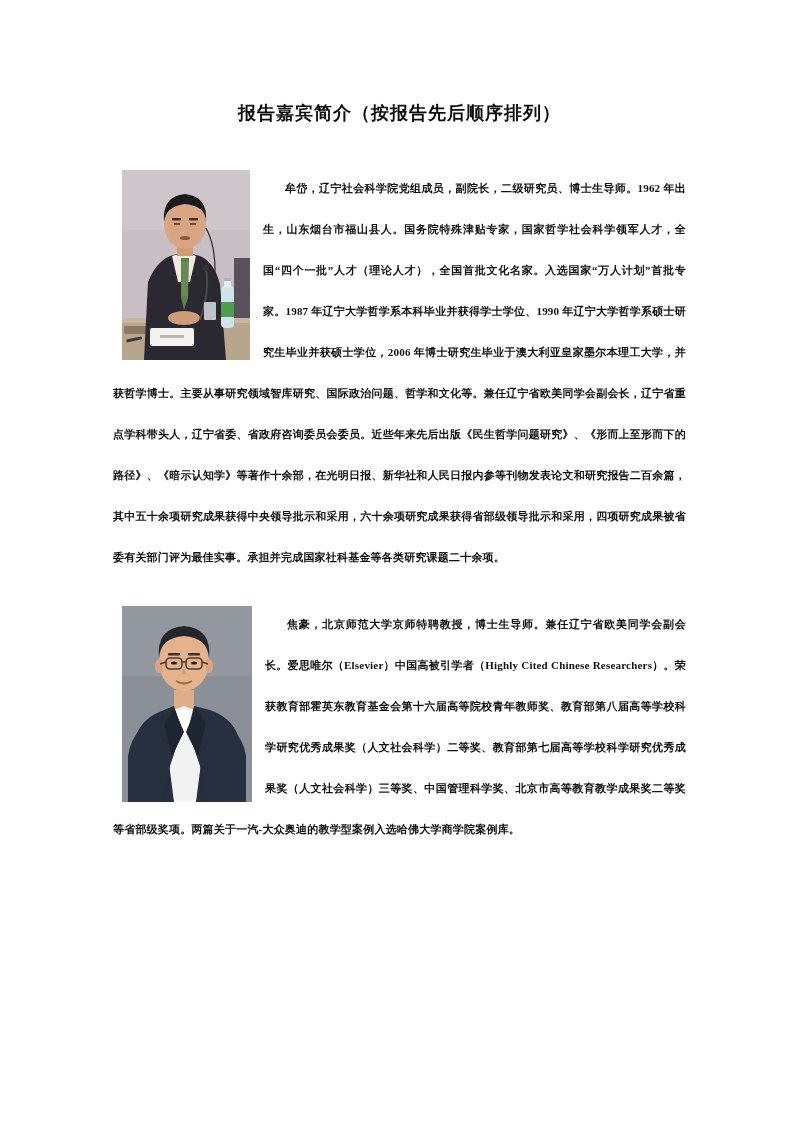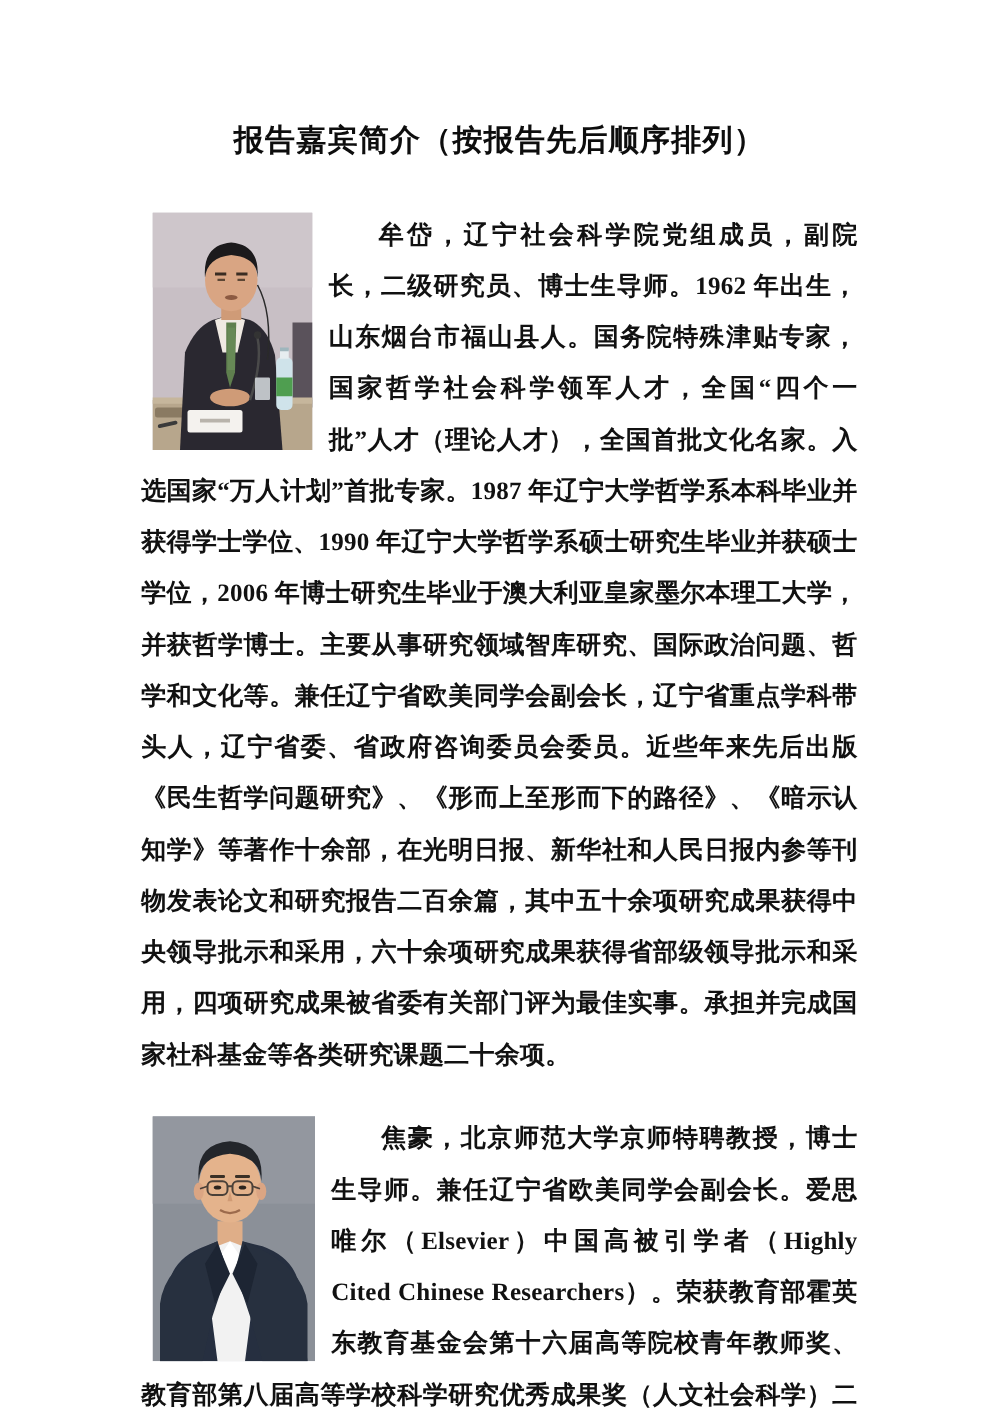--- a/index.html
+++ b/index.html
@@ -15,37 +15,37 @@
   }
   .page {
     box-sizing: border-box;
     width: 799px;
     height: 1131px;
     padding: 100px 113px 0 113px;
     background: #ffffff;
   }
   .doc-title {
     margin: 0 0 42px 0;
-    font-size: 24px;
+    font-size: 18px;
     line-height: 26px;
     font-weight: 700;
     text-align: center;
     color: #0d0d0d;
     font-family: "Liberation Sans", sans-serif;
     letter-spacing: 1px;
   }
   .bio {
     display: flow-root;
   }
   .bio + .bio {
     margin-top: 26px;
   }
   .bio-text {
     margin: 0;
-    font-size: 20px;
+    font-size: 11px;
     line-height: 41px;
     font-weight: 700;
     color: #111111;
     text-align: justify;
     text-indent: 2em;
     letter-spacing: 0.2px;
   }
   .photo {
     float: left;
     display: block;

